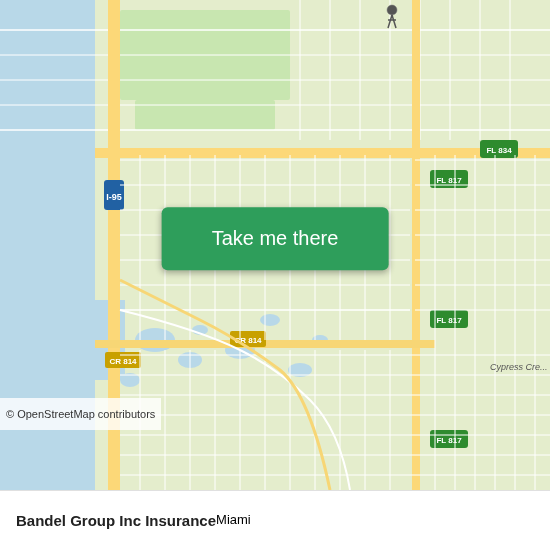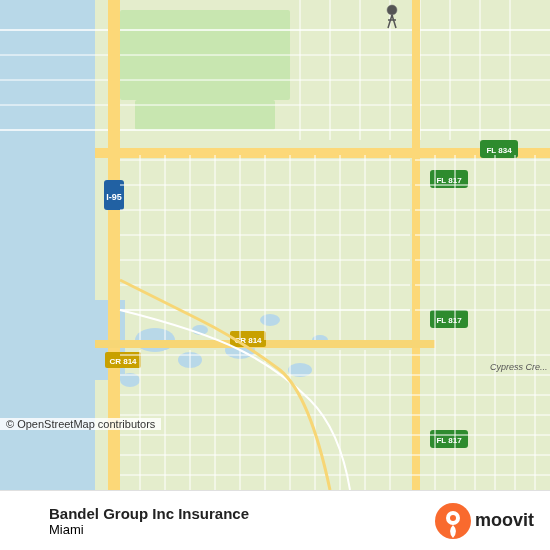--- a/index.html
+++ b/index.html
@@ -49,40 +49,39 @@
     }
 
     
     #attribution-bar {
       position: absolute;
       bottom: 60px;
       left: 0;
       background: rgba(255,255,255,0.8);
       font-size: 11px;
       color: #333;
-      padding: 0 6px;
+      padding: 10px 6px;
       z-index: 5;
     }
 
     
     #bottom-bar {
       width: 550px;
       height: 60px;
       background: white;
       display: flex;
       align-items: center;
       justify-content: space-between;
       padding: 0 16px;
       border-top: 1px solid #e0e0e0;
     }
 
     #location-info {
       display: flex;
-      flex-direction: column;
-      margin-left: 33px;
+      flex-direction: row;
     }
 
     #location-name {
       font-size: 15px;
       font-weight: 600;
       color: #222;
     }
 
     #location-city {
       font-size: 13px;
@@ -235,36 +234,29 @@
     <path d="M 120 310 Q 200 330 240 350 Q 280 370 310 400 Q 340 430 350 490" stroke="#ffffff" stroke-width="2" fill="none"></path>
     <path d="M 120 280 Q 160 300 200 320 Q 240 340 280 370 Q 310 395 330 490" stroke="#f7d675" stroke-width="3" fill="none"></path>
 
     <text x="490" y="370" fill="#555" font-size="9" font-style="italic">Cypress Cre...</text>
 
     <circle cx="392" cy="10" r="5" fill="#555" stroke="#777" stroke-width="0.5"></circle>
     <path d="M392 15 L388 28 M392 15 L396 28" stroke="#555" stroke-width="1.5" fill="none"></path>
     <path d="M388 20 L396 20" stroke="#555" stroke-width="1.5"></path>
   </svg>
 
+  <div id="button-overlay">
+    <button id="take-me-there-btn">Take me there</button>
+  </div>
 
   <div id="attribution-bar">
     <span>© OpenStreetMap contributors</span>
   </div>
 
 </div>
 
 <div id="bottom-bar">
   <div id="location-info">
     <span id="location-name">Bandel Group Inc Insurance</span>
     <span id="location-city">Miami</span>
   </div>
 
-  <div id="moovit-logo">
-
-    <svg id="moovit-icon" viewBox="0 0 36 36" xmlns="http://www.w3.org/2000/svg">
-      <circle cx="18" cy="18" r="18" fill="#f96a2e"></circle>
-      <circle cx="18" cy="15" r="7" fill="white"></circle>
-      <path d="M18 22 Q12 28 18 35 Q24 28 18 22Z" fill="white"></path>
-      <circle cx="18" cy="15" r="3" fill="#f96a2e"></circle>
-    </svg>
-    <span id="moovit-text">moovit</span>
-  </div>
 </div>
 
 </body></html>

